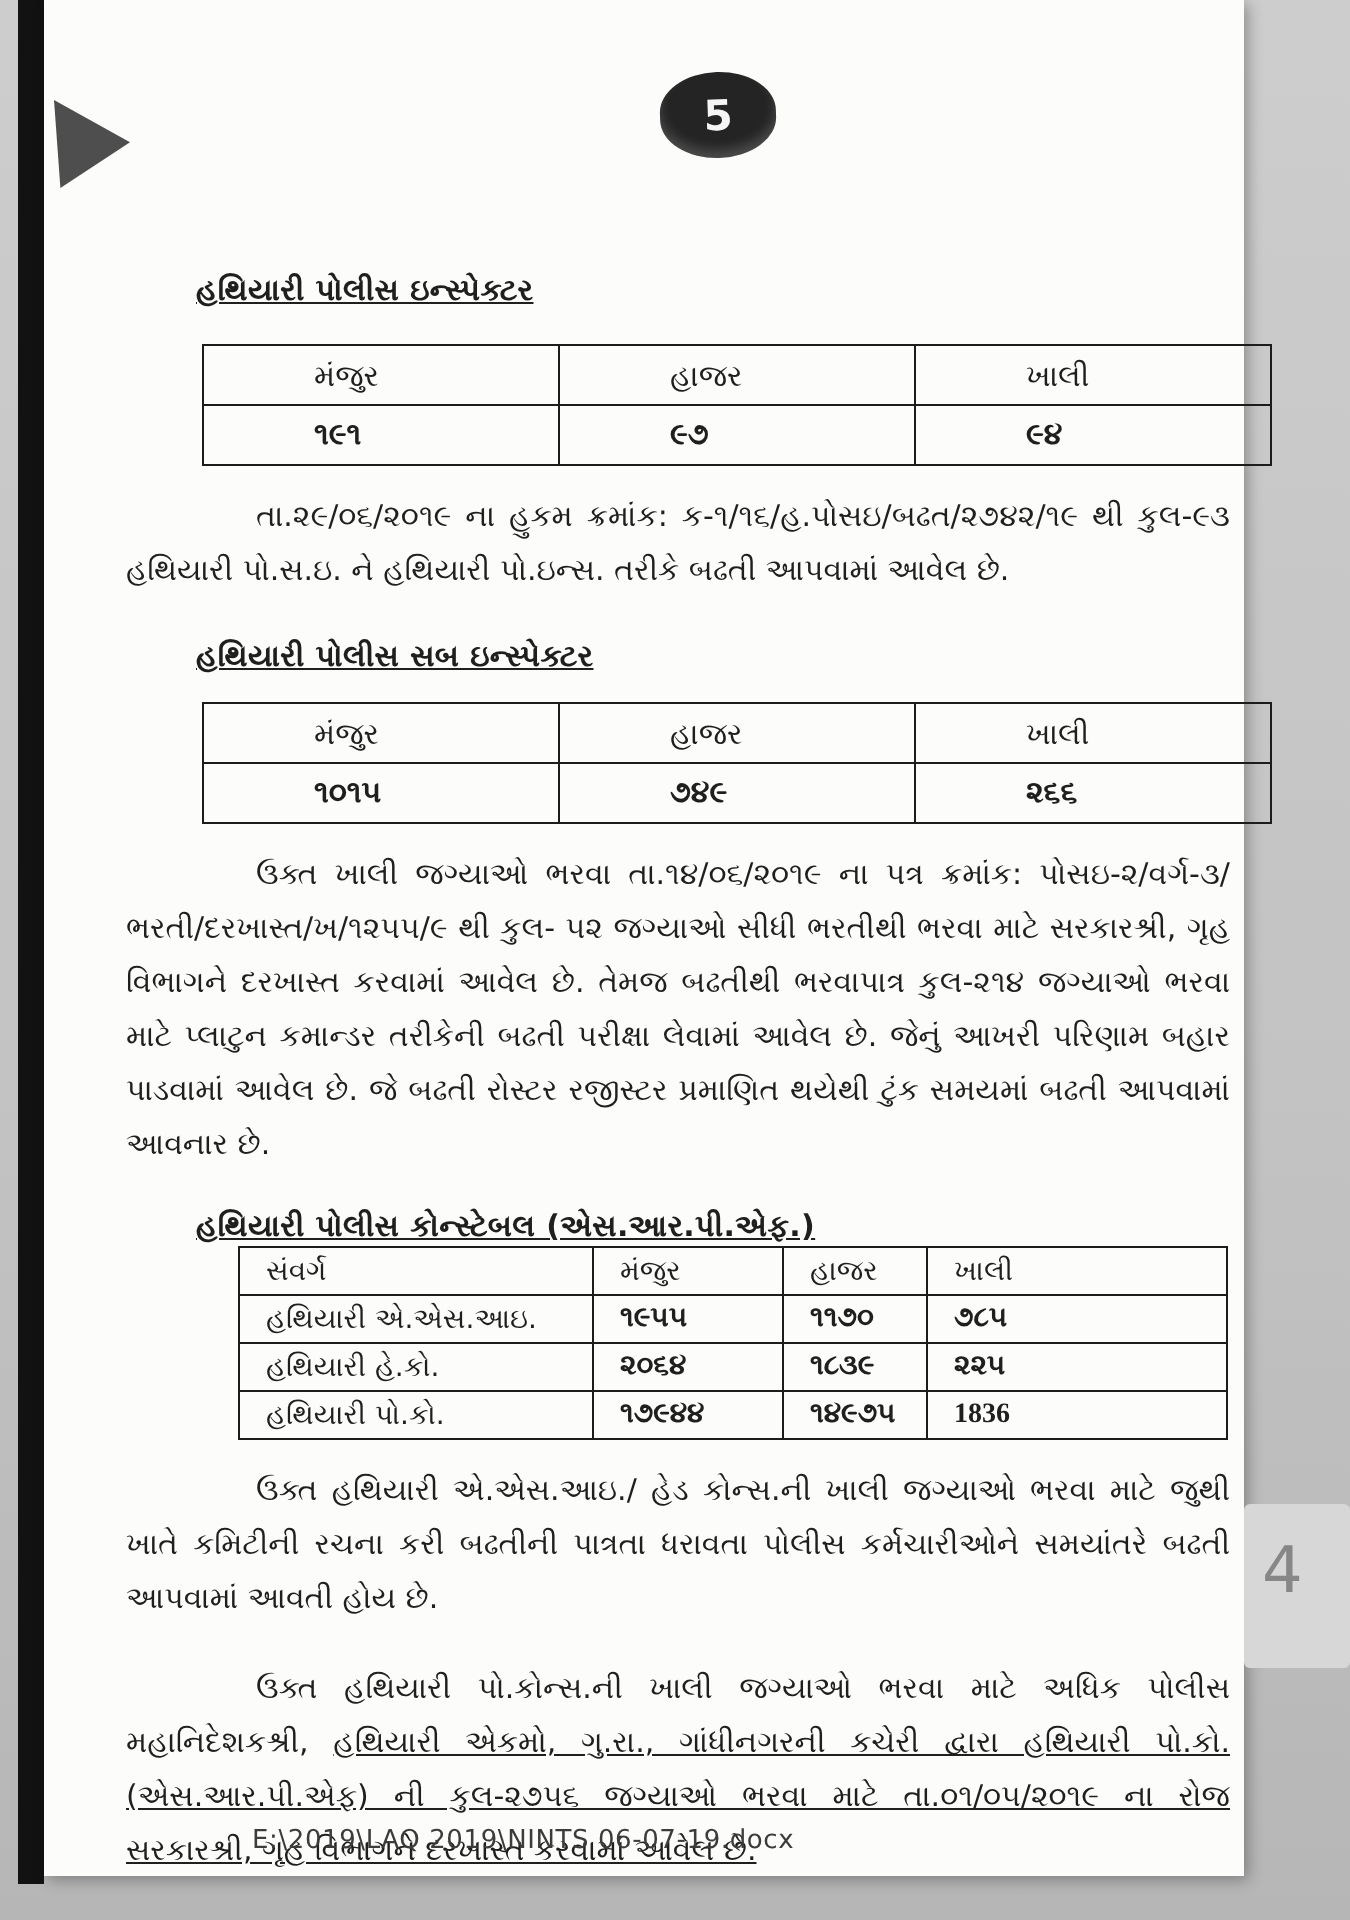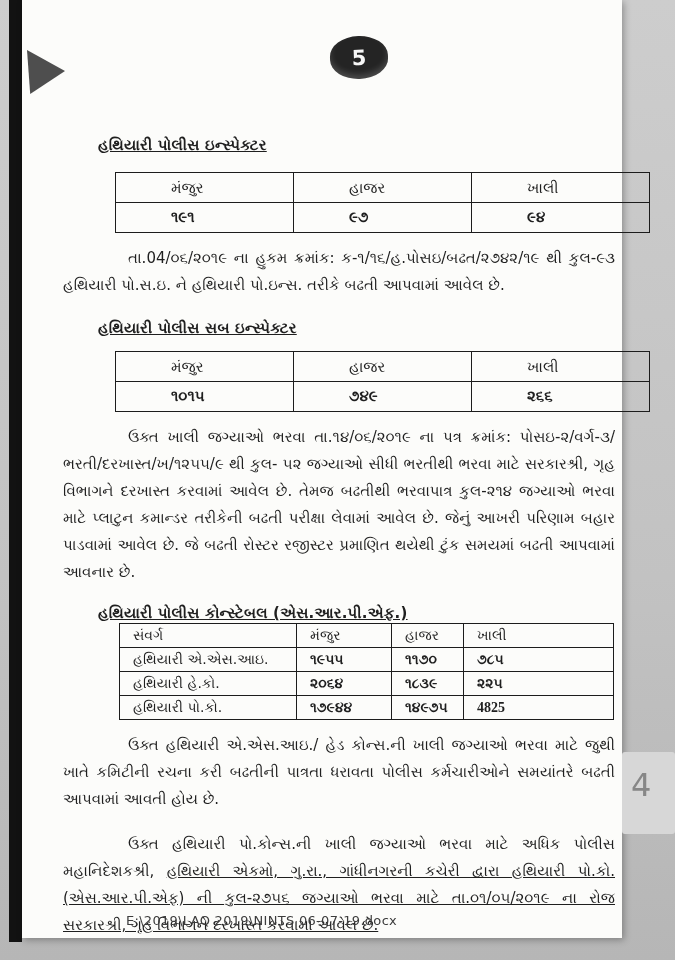--- a/index.html
+++ b/index.html
@@ -46,21 +46,21 @@
     font-size: 15px; font-weight: bold;
     text-decoration: underline;
     margin: 0 0 18px 35px;
     letter-spacing: 0.2px;
   }
   .heading.h2 { margin-top: 20px; margin-bottom: 14px; }
   .heading.h3 { margin-top: 4px; margin-bottom: 1px; }
   table.tbl {
     border-collapse: collapse;
     table-layout: fixed;
-    margin: 0 0 12px 52px;
+    margin: 0 0 12px 38px;
     width: 535px;
   }
   table.tbl th, table.tbl td {
     border: 1.6px solid #1c1c1c;
     font-size: 15px; font-weight: normal;
     text-align: left;
     padding: 5px 6px 5px 55px;
     height: 30px;
     overflow: hidden; white-space: nowrap;
   }
@@ -123,21 +123,21 @@
       </thead>
       <tbody>
         <tr>
           <td class="num">૧૯૧</td>
           <td class="num">૯૭</td>
           <td class="num">૯૪</td>
         </tr>
       </tbody>
     </table>
 
-    <p class="para">તા.04/૦૬/૨૦૧૯ ના હુકમ ક્રમાંક: ક-૧/૧૬/હ.પોસઇ/બઢત/૨૭૪૨/૧૯ થી કુલ-૯૩ હથિયારી પો.સ.ઇ. ને હથિયારી પો.ઇન્સ. તરીકે બઢતી આપવામાં આવેલ છે.</p>
+    <p class="para">તા.૨૯/૦૬/૨૦૧૯ ના હુકમ ક્રમાંક: ક-૧/૧૬/હ.પોસઇ/બઢત/૨૭૪૨/૧૯ થી કુલ-૯૩ હથિયારી પો.સ.ઇ. ને હથિયારી પો.ઇન્સ. તરીકે બઢતી આપવામાં આવેલ છે.</p>
 
     <div class="heading h2">હથિયારી પોલીસ સબ ઇન્સ્પેક્ટર</div>
 
     <table class="tbl">
       <thead>
         <tr>
           <th>મંજુર</th>
           <th>હાજર</th>
           <th>ખાલી</th>
         </tr>
@@ -180,21 +180,21 @@
         <tr>
           <td>હથિયારી હે.કો.</td>
           <td class="num">૨૦૬૪</td>
           <td class="num">૧૮૩૯</td>
           <td class="num">૨૨૫</td>
         </tr>
         <tr>
           <td>હથિયારી પો.કો.</td>
           <td class="num">૧૭૯૪૪</td>
           <td class="num">૧૪૯૭૫</td>
-          <td class="num">4825</td>
+          <td class="num">1836</td>
         </tr>
       </tbody>
     </table>
 
     <p class="para">ઉક્ત હથિયારી એ.એસ.આઇ./ હેડ કોન્સ.ની ખાલી જગ્યાઓ ભરવા માટે જુથી ખાતે કમિટીની રચના કરી બઢતીની પાત્રતા ધરાવતા પોલીસ કર્મચારીઓને સમયાંતરે બઢતી આપવામાં આવતી હોય છે.</p>
 
     <p class="para"><span>ઉક્ત હથિયારી પો.કોન્સ.ની ખાલી જગ્યાઓ ભરવા માટે અધિક પોલીસ મહાનિદેશકશ્રી, </span><span class="u">હથિયારી એકમો, ગુ.રા., ગાંધીનગરની કચેરી દ્વારા હથિયારી પો.કો. (એસ.આર.પી.એફ) ની કુલ-૨૭૫૬ જગ્યાઓ ભરવા માટે તા.૦૧/૦૫/૨૦૧૯ ના રોજ સરકારશ્રી, ગૃહ વિભાગને દરખાસ્ત કરવામાં આવેલ છે.</span></p>
 
   </div>
 

